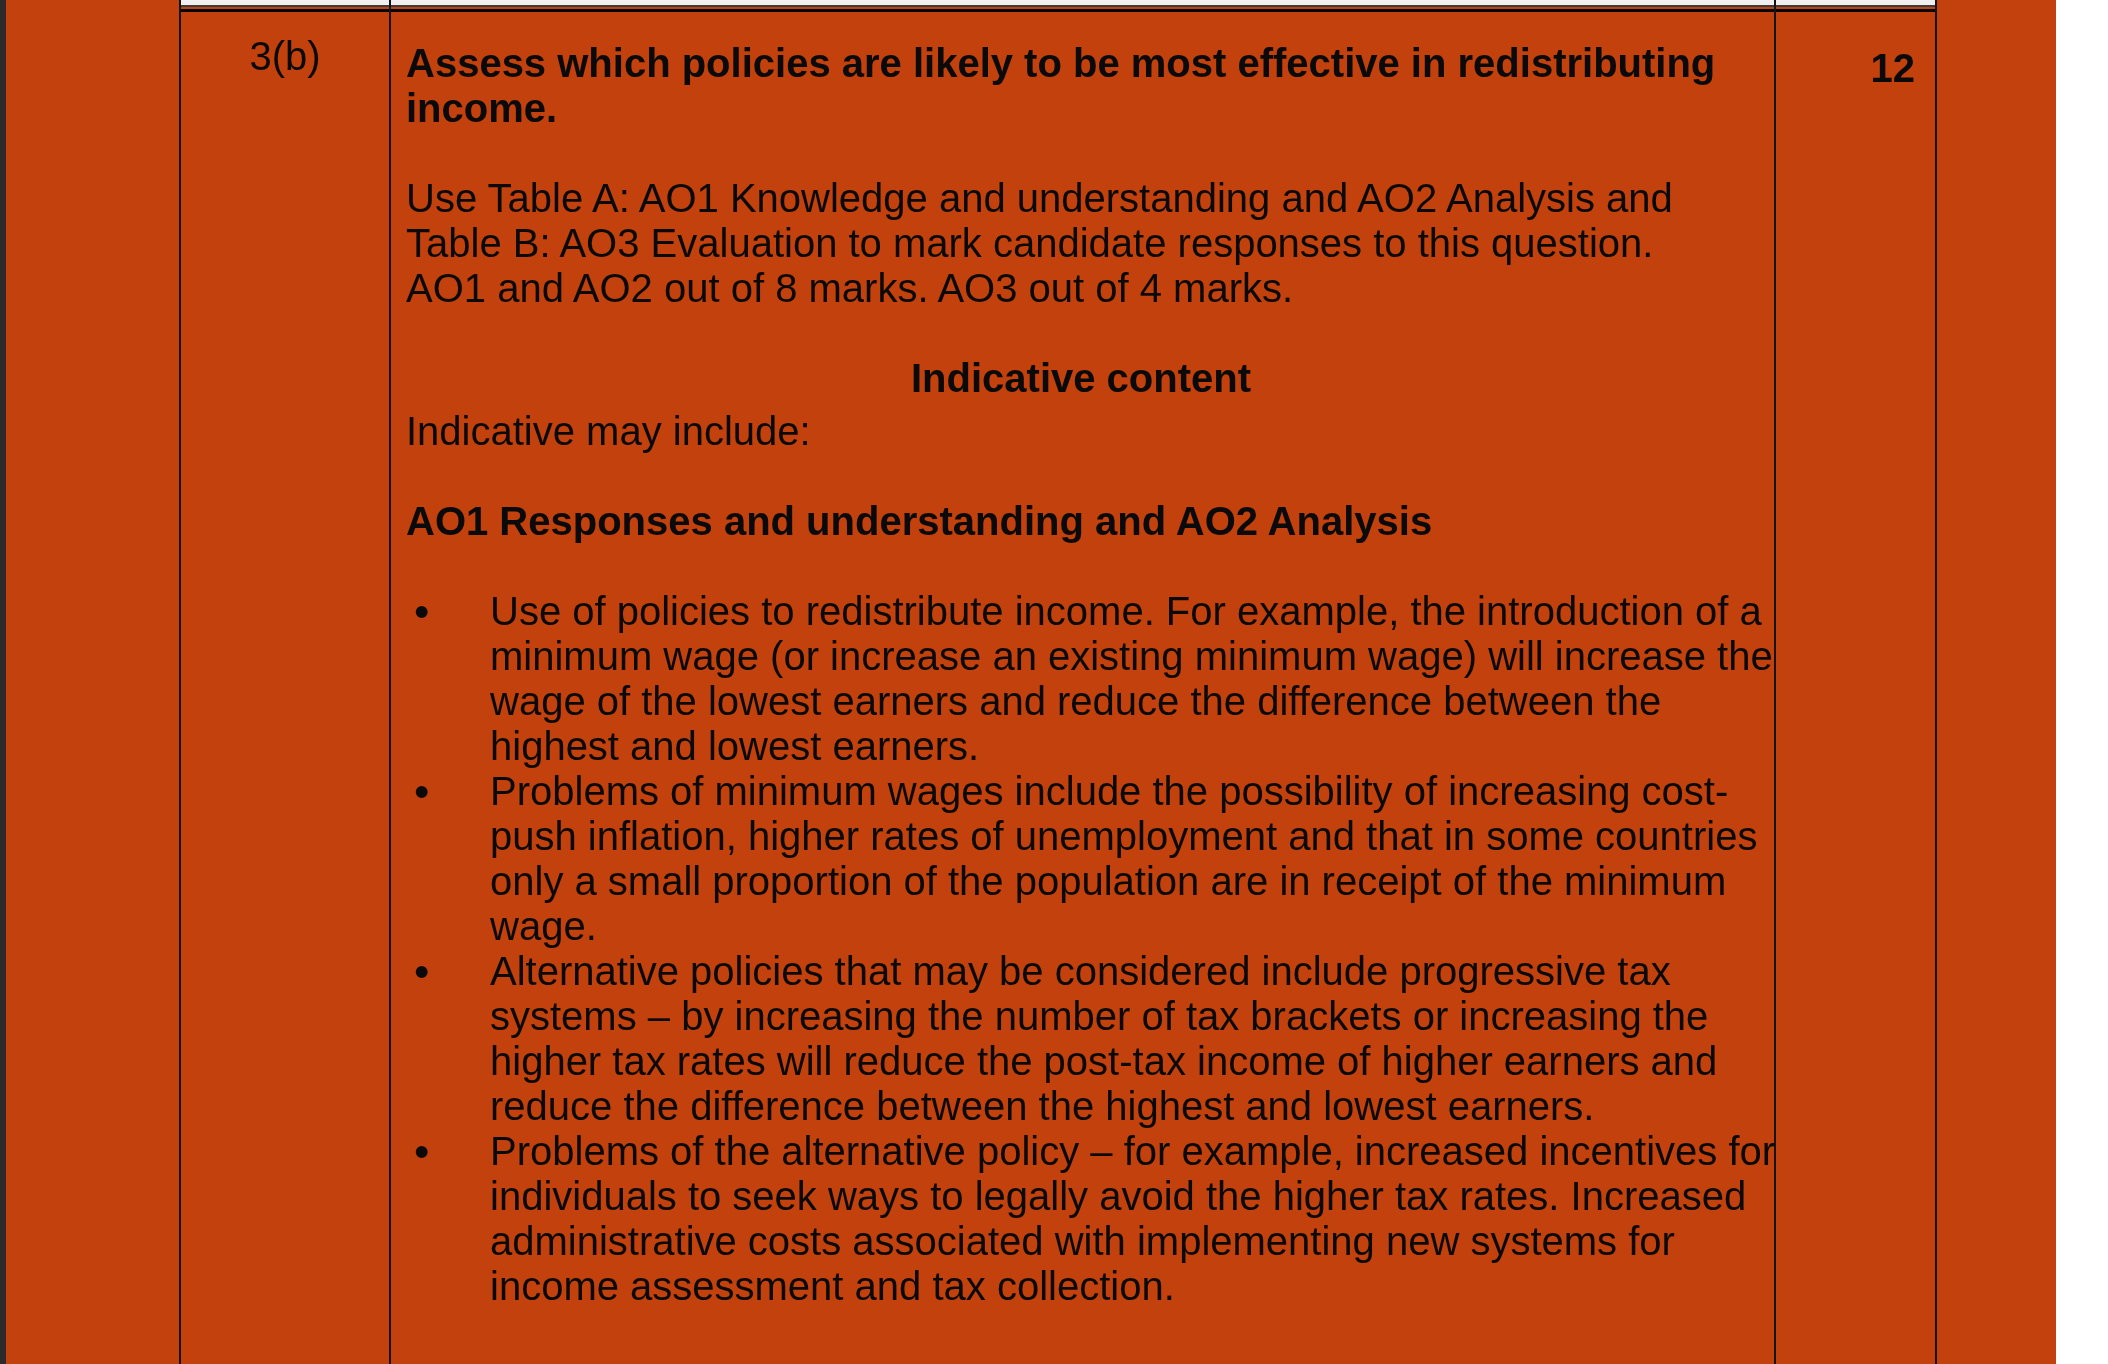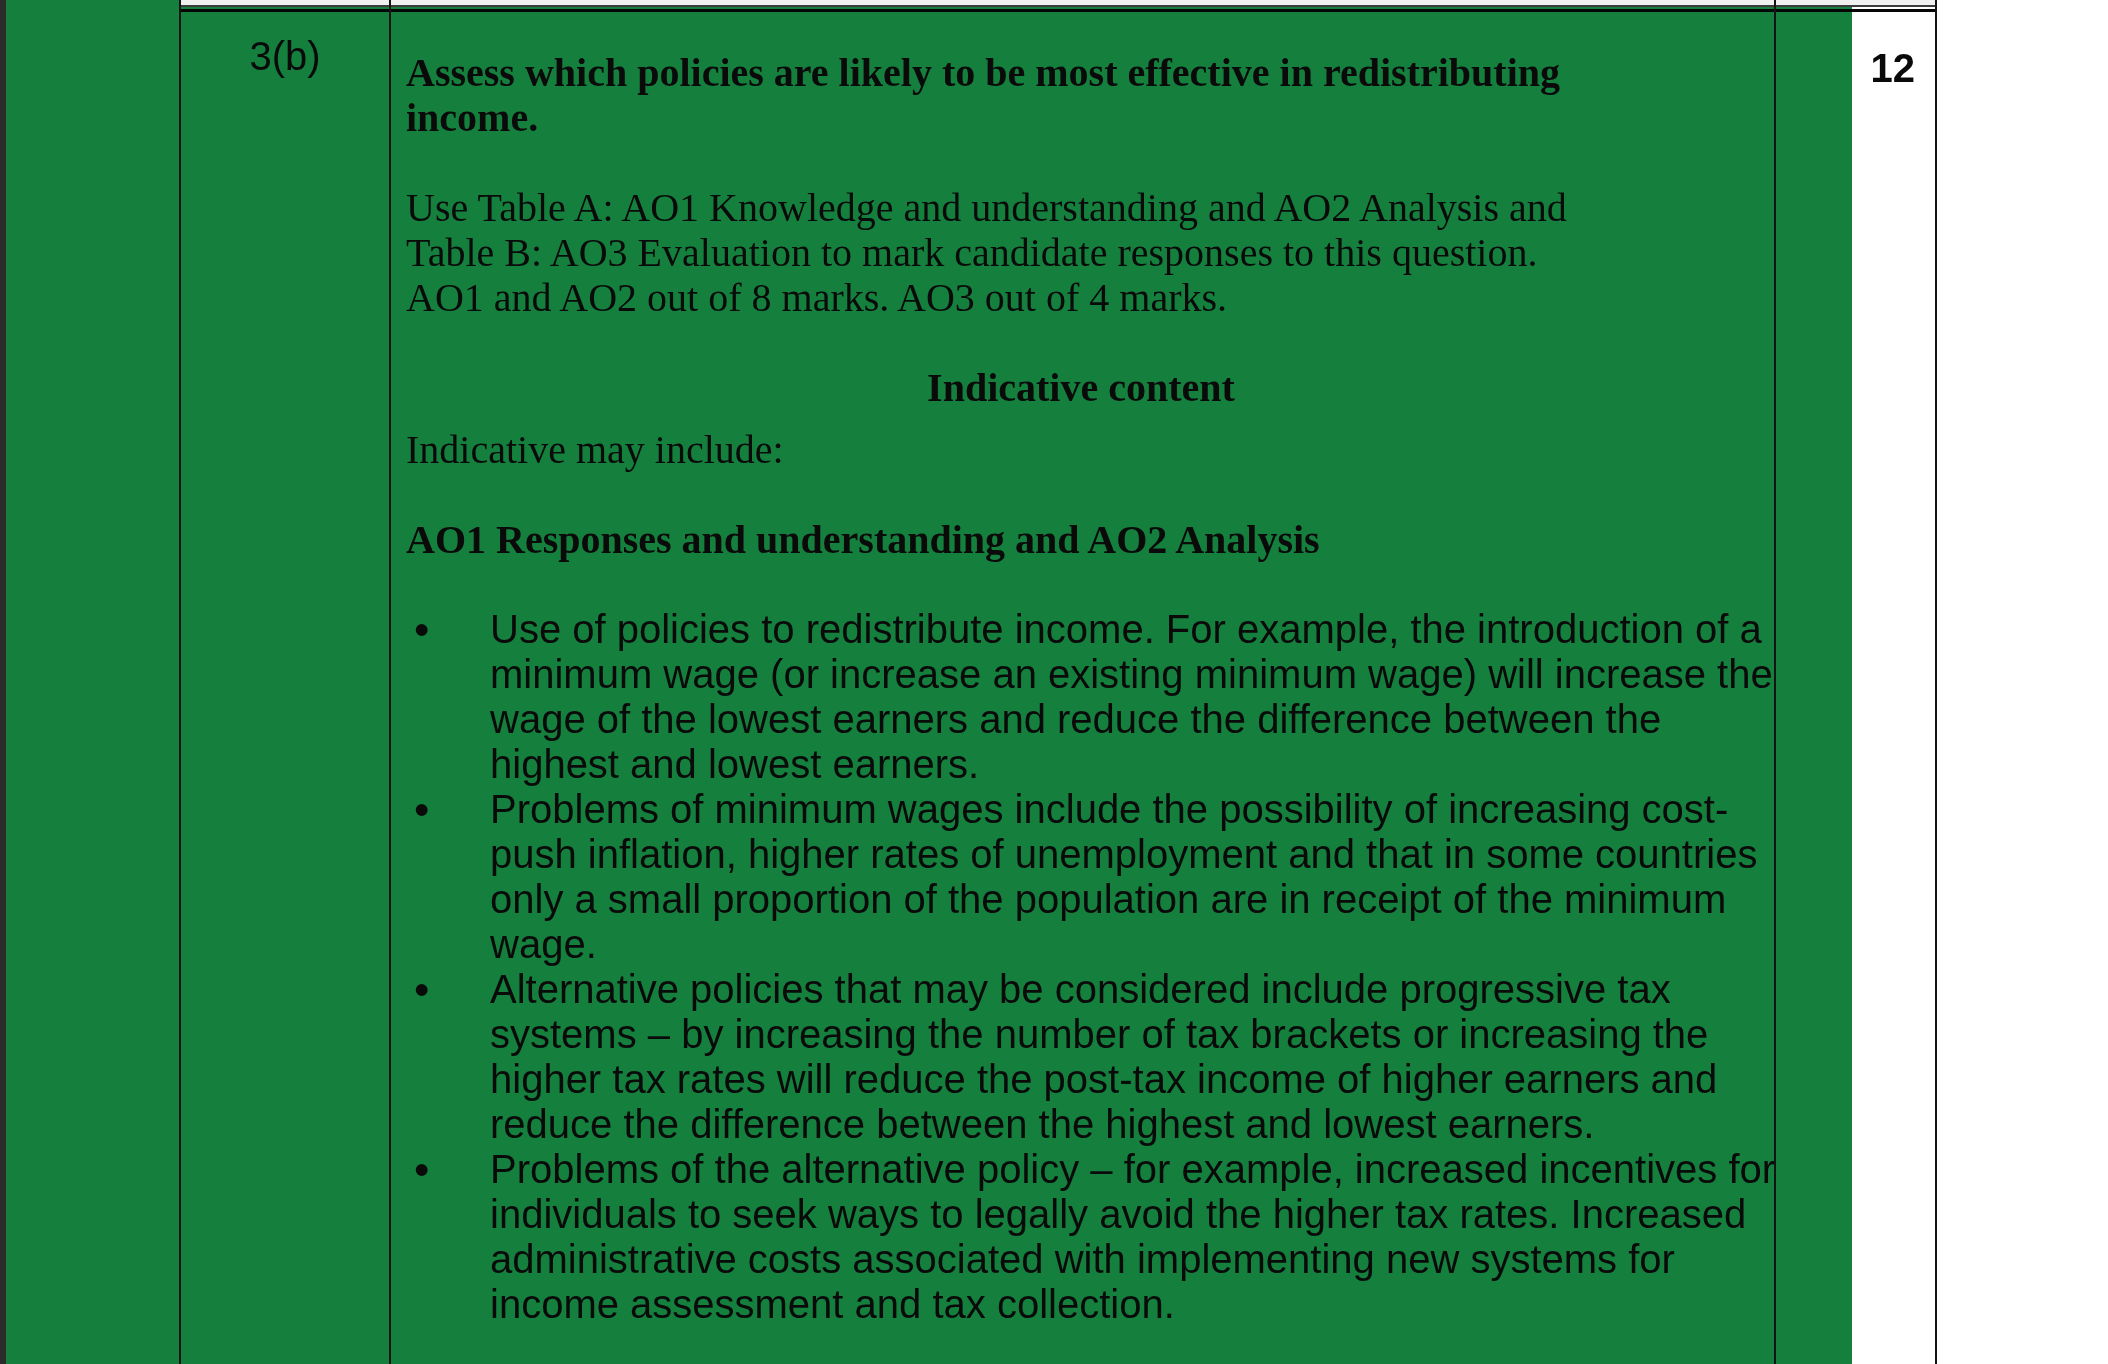--- a/index.html
+++ b/index.html
@@ -7,23 +7,23 @@
     padding: 0;
     background: #ffffff;
     width: 2108px;
     height: 1364px;
     overflow: hidden;
     font-family: "Liberation Sans", "DejaVu Sans", sans-serif;
     color: #0a0a0a;
   }
   .page {
     position: relative;
-    width: 1852px;
+    width: 2056px;
     height: 1364px;
-    background: #15803d;
+    background: #c2410c;
   }
   
   .left-band {
     position: absolute;
     left: 0; top: 0; bottom: 0;
     width: 6px;
     background: #2b2b2b;
   }
   
   .prev-row-sliver {
@@ -71,22 +71,21 @@
     font-weight: bold;
   }
   .answer-cell {
     left: 391px;
     width: 1383px;
     padding: 21px 18px 0 15px;
     box-sizing: border-box;
     white-space: nowrap;
   }
   .answer-cell p {
-    margin: 17px 0 45px 0;
-    font-family: Liberation Serif, serif;
+    margin: 8px 0 45px 0;
   }
   .answer-cell p.tight {
     margin-bottom: 0;
     text-align: center;
   }
   .bold { font-weight: bold; }
 
   ul.bullets {
     list-style: none;
     margin: 0;

